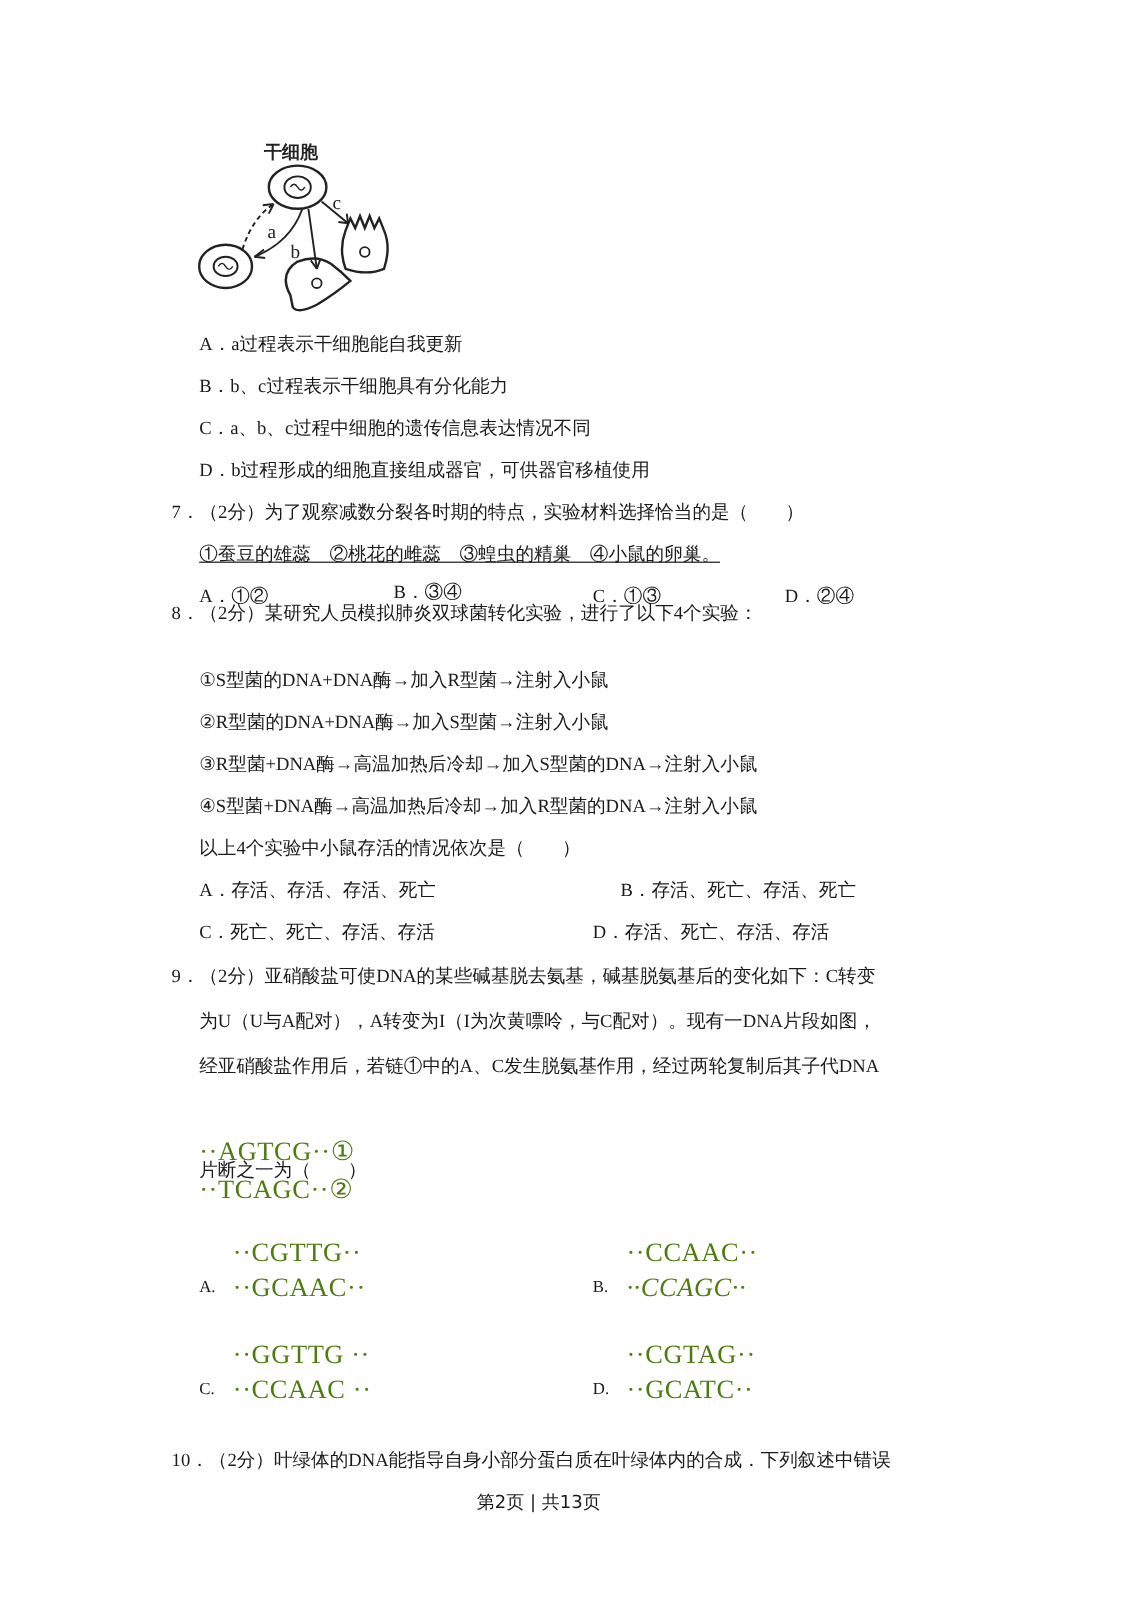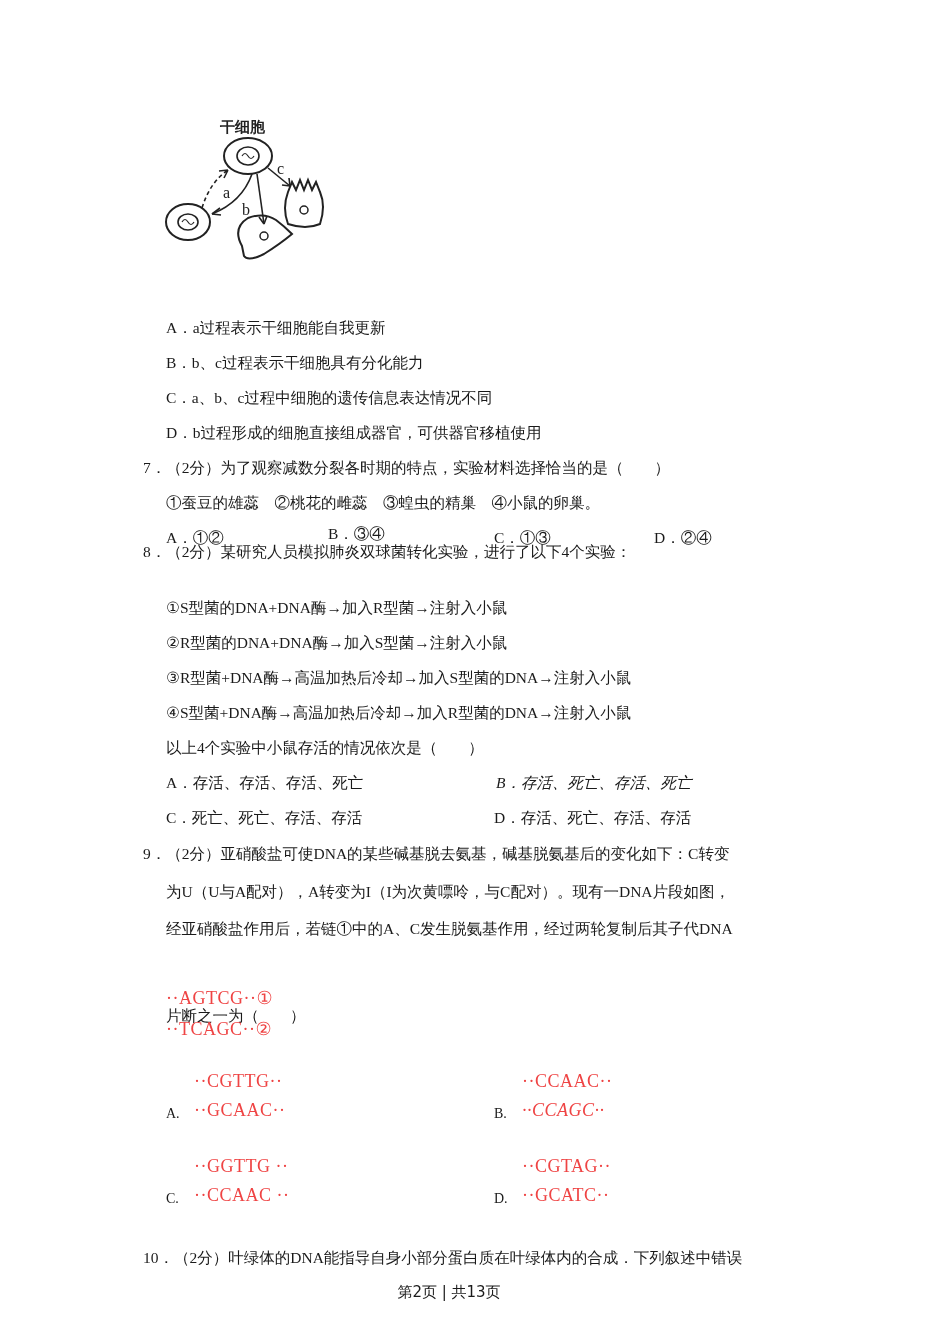--- a/index.html
+++ b/index.html
@@ -1,21 +1,21 @@
 <!DOCTYPE html>
 <html><head>
 <meta charset="utf-8">
 <style>
   html, body { margin:0; padding:0; background:#ffffff; }
   body { width:950px; height:1344px; position:relative; overflow:hidden;
          font-family:"Liberation Serif", "DejaVu Serif", serif; color:#1a1a1a; }
-  .abs { position:absolute; white-space:nowrap;margin-top:40px; }
+  .abs { position:absolute; white-space:nowrap; }
   .line { font-size:15.5px; line-height:20px; }
   .fig { position:absolute; left:160px; top:110px; width:190px; height:160px; }
-  .dna { font-family:"Liberation Serif", serif; font-size:18px; letter-spacing:0.5px; color:#ef4444; }
+  .dna { font-family:"Liberation Serif", serif; font-size:22px; letter-spacing:0.5px; color:#4d7c0f; }
   .optlabel { font-size:14px; }
   .footer { font-family:"DejaVu Sans", sans-serif; font-size:15px; }
 </style>
 </head>
 <body>
 
 <div class="fig">
   <svg width="190" height="160" viewBox="0 0 190 160">
     <text x="60" y="22" font-family="DejaVu Sans, sans-serif" font-size="15" font-weight="bold" fill="#222">干细胞</text>
 
@@ -49,34 +49,34 @@
     <circle cx="144" cy="100" r="4" fill="none" stroke="#222" stroke-width="1.5"></circle>
   </svg>
 </div>
 
 <div class="abs line" style="left:166px; top:278px;">A．a过程表示干细胞能自我更新</div>
 <div class="abs line" style="left:166px; top:313px;">B．b、c过程表示干细胞具有分化能力</div>
 <div class="abs line" style="left:166px; top:348px;">C．a、b、c过程中细胞的遗传信息表达情况不同</div>
 <div class="abs line" style="left:166px; top:383px;">D．b过程形成的细胞直接组成器官，可供器官移植使用</div>
 
 <div class="abs line" style="left:143px; top:418px;">7．（2分）为了观察减数分裂各时期的特点，实验材料选择恰当的是（　　）</div>
-<div class="abs line" style="left:166px; top:453px;">①蚕豆的雄蕊　②桃花的雌蕊　③蝗虫的精巢　④小鼠的卵巢。</div>
+<div class="abs line" style="left:166px; top:453px;text-decoration:underline;">①蚕豆的雄蕊　②桃花的雌蕊　③蝗虫的精巢　④小鼠的卵巢。</div>
 <div class="abs line" style="left:166px; top:488px;">A．①②</div>
 <div class="abs line" style="left:328px; top:484px;">B．③④</div>
 <div class="abs line" style="left:494px; top:488px;">C．①③</div>
 <div class="abs line" style="left:654px; top:488px;">D．②④</div>
 
 <div class="abs line" style="left:143px; top:502px;">8．（2分）某研究人员模拟肺炎双球菌转化实验，进行了以下4个实验：</div>
 <div class="abs line" style="left:166px; top:558px;">①S型菌的DNA+DNA酶→加入R型菌→注射入小鼠</div>
 <div class="abs line" style="left:166px; top:593px;">②R型菌的DNA+DNA酶→加入S型菌→注射入小鼠</div>
 <div class="abs line" style="left:166px; top:628px;">③R型菌+DNA酶→高温加热后冷却→加入S型菌的DNA→注射入小鼠</div>
 <div class="abs line" style="left:166px; top:663px;">④S型菌+DNA酶→高温加热后冷却→加入R型菌的DNA→注射入小鼠</div>
 <div class="abs line" style="left:166px; top:698px;">以上4个实验中小鼠存活的情况依次是（　　）</div>
 <div class="abs line" style="left:166px; top:733px;">A．存活、存活、存活、死亡</div>
-<div class="abs line" style="left:496px; top:733px;font-style:italic;">B．存活、死亡、存活、死亡</div>
+<div class="abs line" style="left:517px; top:733px;">B．存活、死亡、存活、死亡</div>
 <div class="abs line" style="left:166px; top:768px;">C．死亡、死亡、存活、存活</div>
 <div class="abs line" style="left:494px; top:768px;">D．存活、死亡、存活、存活</div>
 
 <div class="abs line" style="left:143px; top:804px;">9．（2分）亚硝酸盐可使DNA的某些碱基脱去氨基，碱基脱氨基后的变化如下：C转变</div>
 <div class="abs line" style="left:166px; top:842px;">为U（U与A配对），A转变为I（I为次黄嘌呤，与C配对）。现有一DNA片段如图，</div>
 <div class="abs line" style="left:166px; top:879px;">经亚硝酸盐作用后，若链①中的A、C发生脱氨基作用，经过两轮复制后其子代DNA</div>
 <div class="abs line" style="left:166px; top:966px;">片断之一为（　　）</div>
 
 <div class="abs dna" style="left:166px; top:947px;">··AGTCG··①</div>
 <div class="abs dna" style="left:166px; top:978px;">··TCAGC··②</div>

